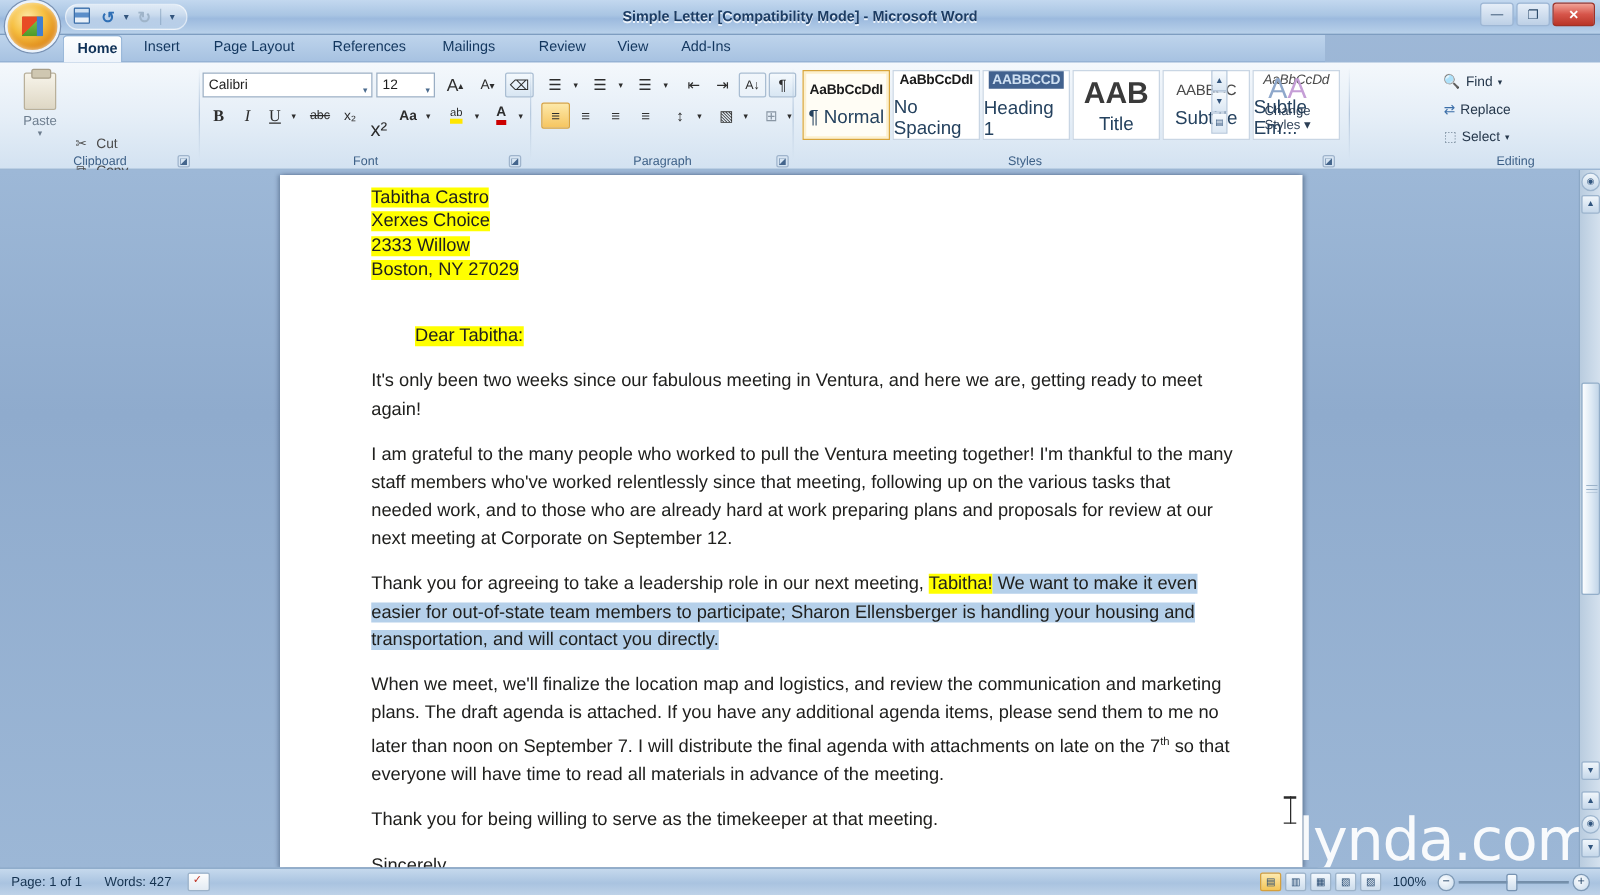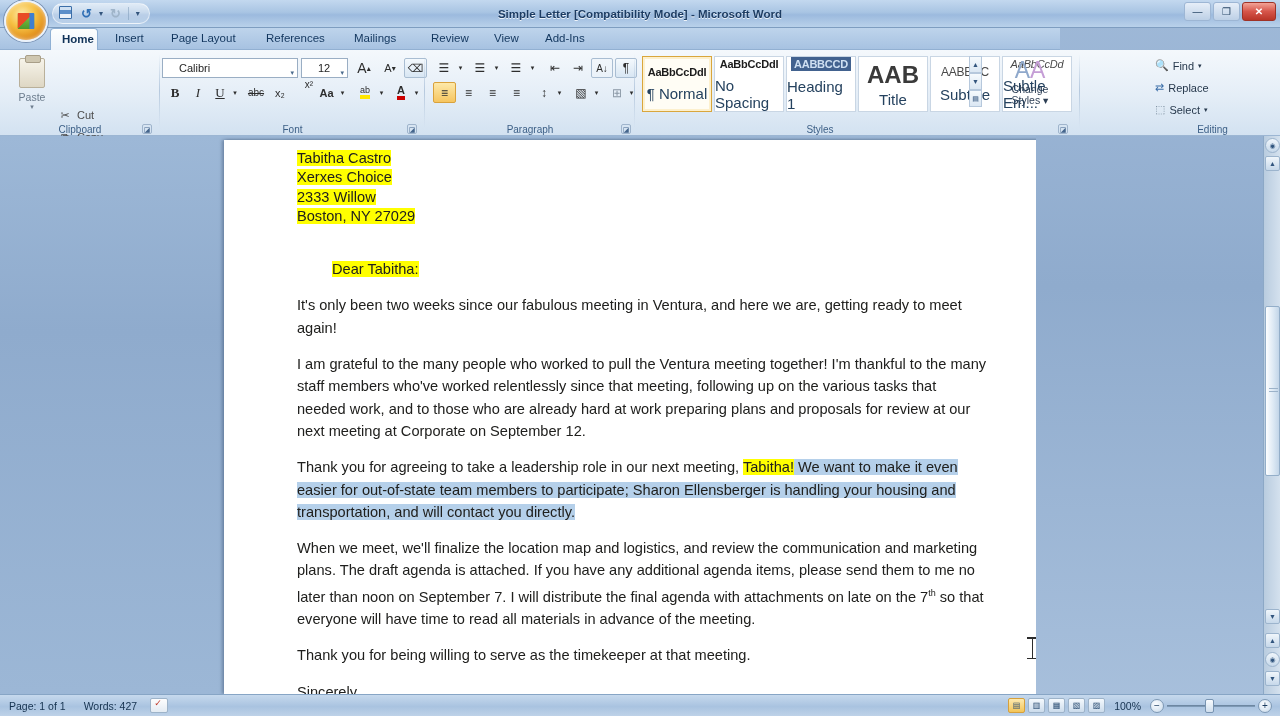--- a/index.html
+++ b/index.html
@@ -132,21 +132,21 @@
   }
   .cb-item {
     position:absolute; left:58px; font-size:11px; color:#4c4c4c;
     display:flex; align-items:center; gap:5px; cursor:pointer; white-space:nowrap;
   }
   .cb-ico { width:14px; height:14px; display:inline-block; font-size:11px; line-height:14px; text-align:center; }
 
   
   .fontbox {
     position:absolute; border:1px solid #9aaec4; background:#fff;
-    font-size:11px; color:#1e1e1e; line-height:18px; padding-left:16px;
+    font-size:11px; color:#1e1e1e; line-height:18px; padding-left:4px;
   }
   .fsel-arrow { position:absolute; right:3px; top:5px; font-size:7px; color:#4b6party; color:#4b6b8e; }
   .rbtn {
     position:absolute; border:1px solid transparent; border-radius:2px;
     display:flex; align-items:center; justify-content:center;
     font-size:12px; color:#2d2d2d; cursor:pointer; background:transparent;
   }
   .rbtn.on { background: linear-gradient(180deg,#fde9a9,#f6c560); border-color:#d9a23c; }
 
   
@@ -170,21 +170,21 @@
     position:absolute; display:flex; flex-direction:column; align-items:center;
     cursor:pointer; font-size:10.5px; color:#2c3e54; text-align:center; line-height:11px;
   }
   .ed-item {
     position:absolute; font-size:11px; color:#26384c;
     display:flex; align-items:center; gap:4px; cursor:pointer; white-space:nowrap;
   }
 
   
   .docarea {
-    position:absolute; left:0; top:136px; width:1036px; height:558px;
+    position:absolute; left:0; top:136px; width:1280px; height:558px;
     background: linear-gradient(180deg,#9db8d7 0%,#8fabcd 35%,#9cb7d6 100%);
     overflow:hidden;
   }
   .page {
     position:absolute; left:224px; top:4px; width:818px; height:554px;
     background:#fff;
     box-shadow: -2px 0 3px rgba(30,50,80,.35), 2px 0 3px rgba(30,50,80,.35);
   }
   .doc-body {
     position:absolute; left:73px; top:9px; width:690px;
@@ -389,21 +389,21 @@
         </div>
       <div class="rbtn" style="left:69px; top:32px; width:12px; height:21px; font-size:7px;">
           <span>▾</span>
         </div>
       <div class="rbtn" style="left:84px; top:32px; width:24px; height:21px; text-decoration:line-through; font-size:10px;">
           <span>abc</span>
         </div>
       <div class="rbtn" style="left:109px; top:32px; width:22px; height:21px; font-size:11px;">
           <span>x₂</span>
         </div>
-      <div class="rbtn" style="left:132px; top:24px; width:22px; height:21px; font-size:10px;justify-content:flex-end;">
+      <div class="rbtn" style="left:132px; top:44px; width:22px; height:21px; font-size:16px;">
           <span>x²</span>
         </div>
       <div class="rbtn" style="left:155px; top:32px; width:23px; height:21px; font-size:11px; font-weight:bold;">
           <span>Aa</span>
         </div>
       <div class="rbtn" style="left:177px; top:32px; width:11px; height:21px; font-size:7px;">
           <span>▾</span>
         </div>
       <div class="rbtn" style="left:193px; top:32px; width:24px; height:21px;">
         <span style="display:inline-block;font-size:9px;border-bottom:4px solid #ffe600;line-height:9px;">ab</span>

